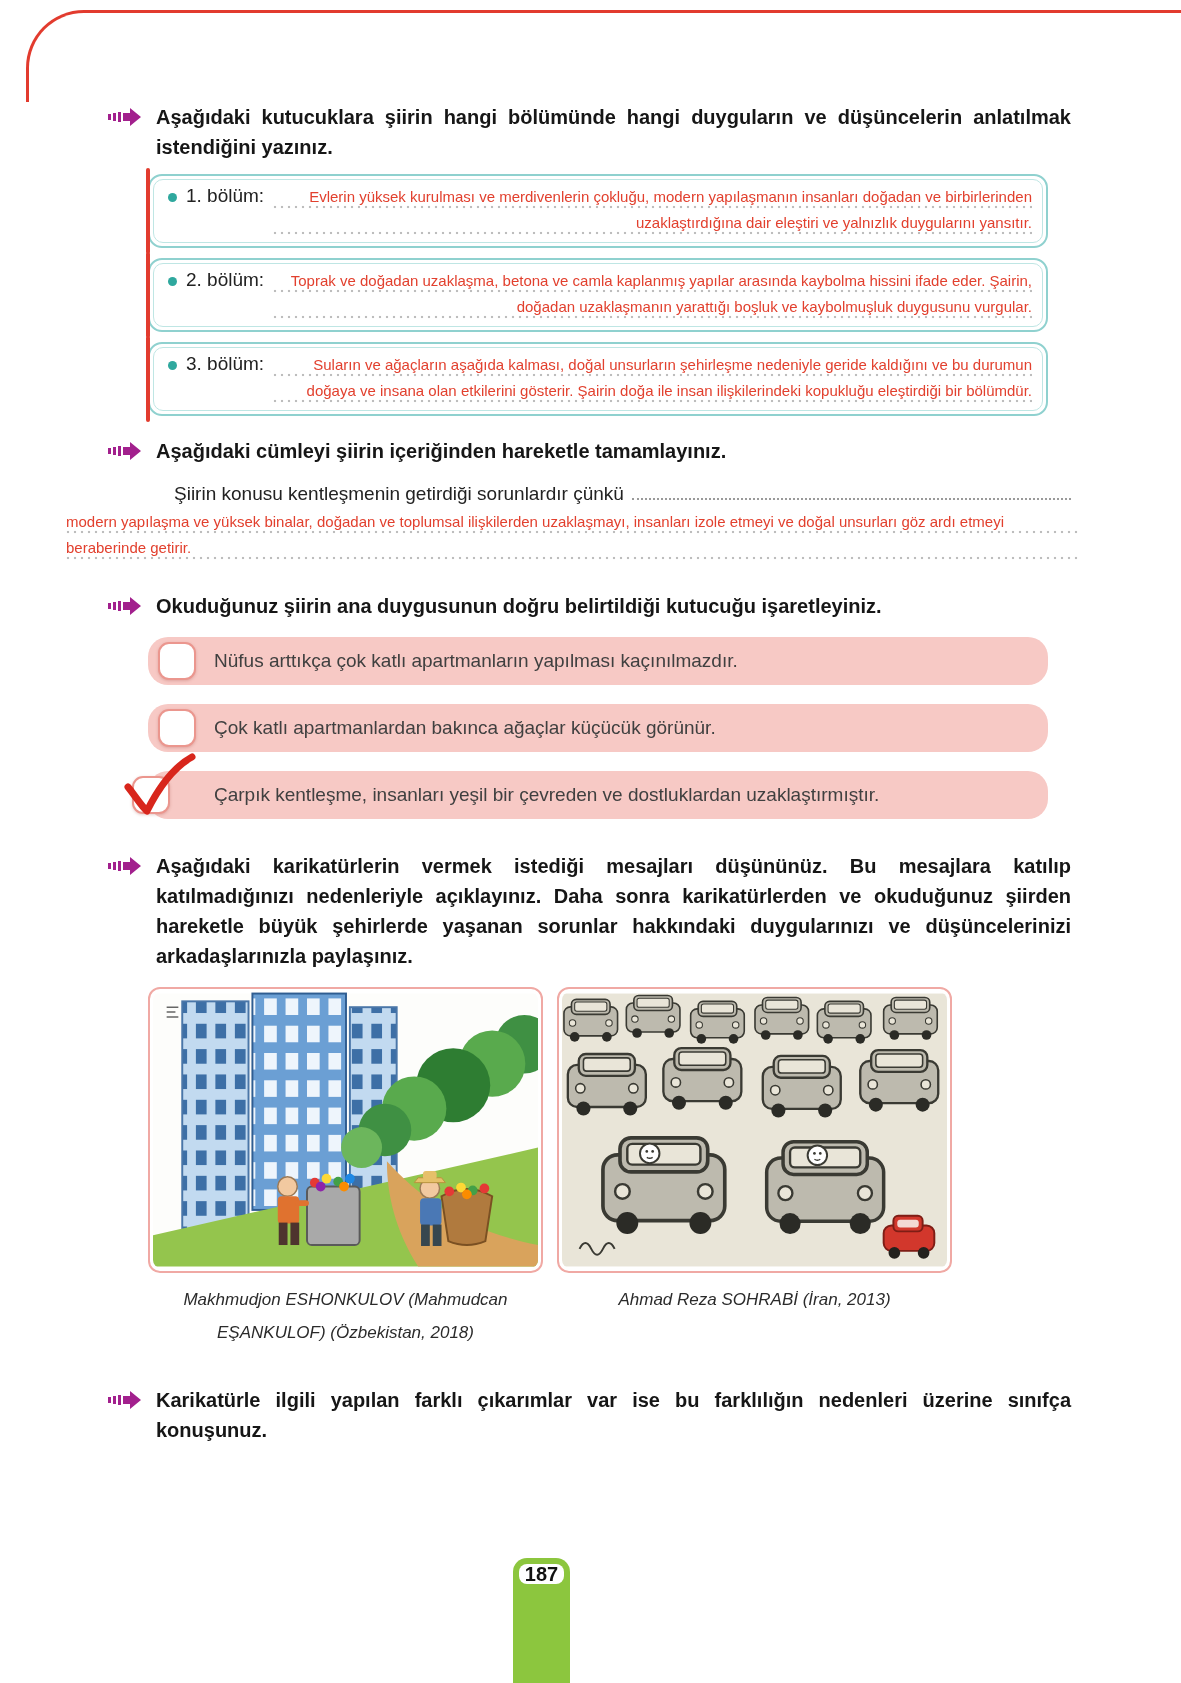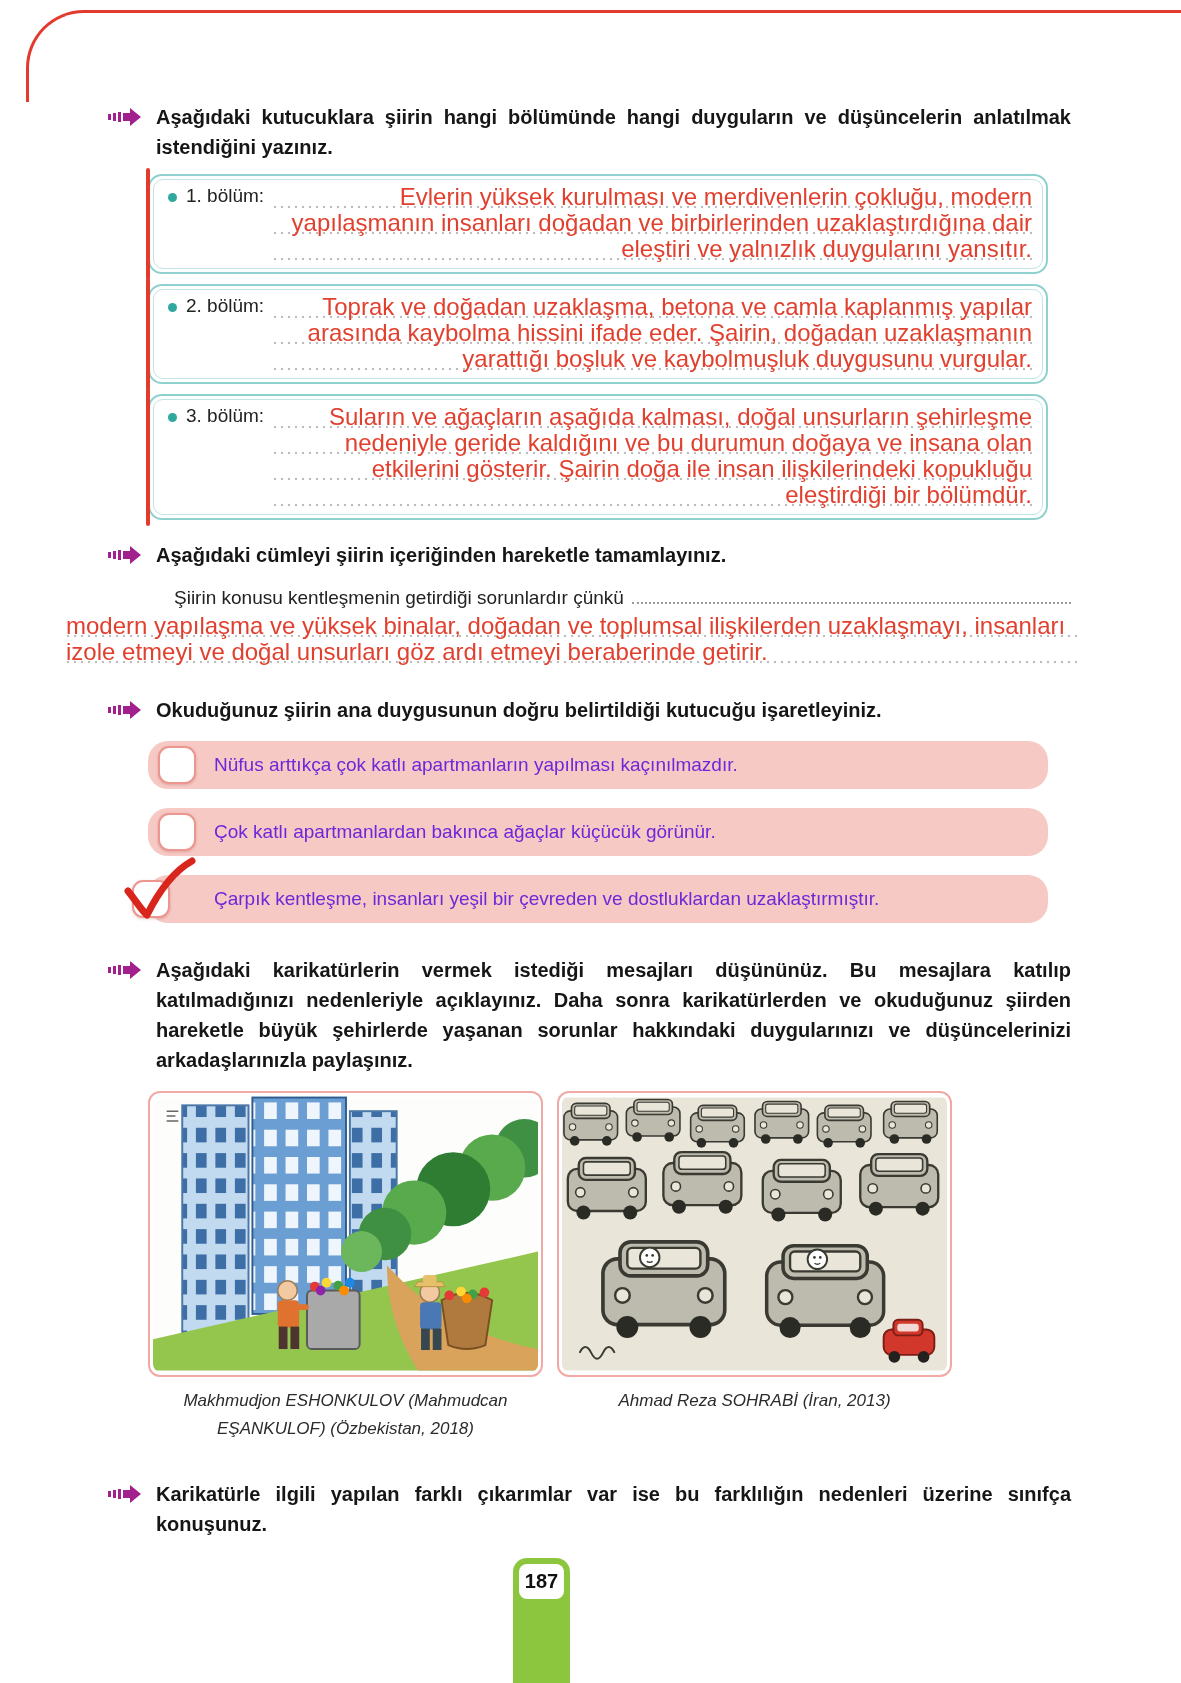--- a/index.html
+++ b/index.html
@@ -26,62 +26,62 @@
     padding:8px 14px 10px 18px; margin-bottom:10px; background:#fff; }
   .abox::after { content:""; position:absolute; inset:3px; border:1px solid #bfe6e4;
     border-radius:10px; pointer-events:none; }
   .redbar { position:absolute; left:-4px; top:-8px; bottom:-8px; width:4px;
     background:#e23b2e; border-radius:2px; }
   .abox-row { position:relative; z-index:1; display:flex; gap:9px; align-items:flex-start;text-align:right; }
   .bullet { flex:0 0 9px; width:9px; height:9px; border-radius:50%;
     background:#2fa89e; margin-top:9px; }
   .abox-label { font-size:19px; color:#222; white-space:nowrap; margin-top:1px; }
 
-  .hand { font-size:24px; color:#e2402e; line-height:26px;
+  .hand { font-size:15px; color:#e2402e; line-height:26px;
     background-image: radial-gradient(circle at 2px 23px, #bdbdbd 1.1px, rgba(0,0,0,0) 1.6px);
     background-size:7px 26px; }
   .abox .hand { flex:1; }
 
   
   .task-2 { margin-top:20px; }
   .sentence-row { display:flex; align-items:baseline; margin:16px 40px 2px 66px; }
   .sentence { font-size:19px; color:#222; white-space:nowrap; }
   .dots-fill { flex:1; border-bottom:2px dotted #9a9a9a; height:1.1em; margin-left:8px; }
   .t2-answer { margin:4px 30px 0 -42px; }
 
   
   .task-3 { margin-top:30px; }
   .opts { margin:16px 0 0 40px; width:900px; }
   .opt { position:relative; background:#f7c9c5; border-radius:20px; height:48px;
     display:flex; align-items:center; padding:0 18px 0 66px; margin-bottom:19px; }
   .cb { position:absolute; left:10px; top:50%; transform:translateY(-50%);
     width:38px; height:38px; background:#fff; border:2px solid #eb968e;
     border-radius:11px; box-shadow:0 1px 3px rgba(150,60,50,.25); }
   .opt.shift .cb { left:-16px; }
-  .opt-label { font-size:19px; color:#6d28d9; }
+  .opt-label { font-size:19px; color:#404040; }
   .checkmark { position:absolute; left:-34px; top:-20px; width:86px; height:72px;
     pointer-events:none; }
 
   
   .task-4 { margin-top:32px; }
   .cartoons { display:flex; gap:14px; margin:16px 0 0 40px; }
   .frame { width:395px; height:286px; border:2px solid #f0a9a4; border-radius:12px;
     background:#fff; padding:3px; overflow:hidden; }
   .frame svg { display:block; width:100%; height:100%; border-radius:8px; }
   .captions { display:flex; gap:14px; margin:10px 0 0 40px; }
   .caption { width:395px; text-align:center; font-style:italic; font-size:17px;
-    color:#2b2b2b; line-height:28px; padding:0 24px; }
+    color:#2b2b2b; line-height:33px; padding:0 24px; }
 
   
   .task-5 { margin-top:36px; }
 
   
   .page-tab { position:absolute; left:513px; bottom:0; width:57px; height:125px;
     background:#8cc63e; border-radius:14px 14px 0 0; }
-  .page-num { margin:6px auto 0; width:45px; height:35px; background:#fff;
+  .page-num { margin:6px auto 0; width:45px; height:20px; background:#fff;
     border-radius:8px; display:flex; align-items:center; justify-content:center;
     font-size:20px; font-weight:700; color:#111; }
 </style>
 </head>
 <body>
 
 <div class="page">
 
   <div class="top-rule"></div>
 

